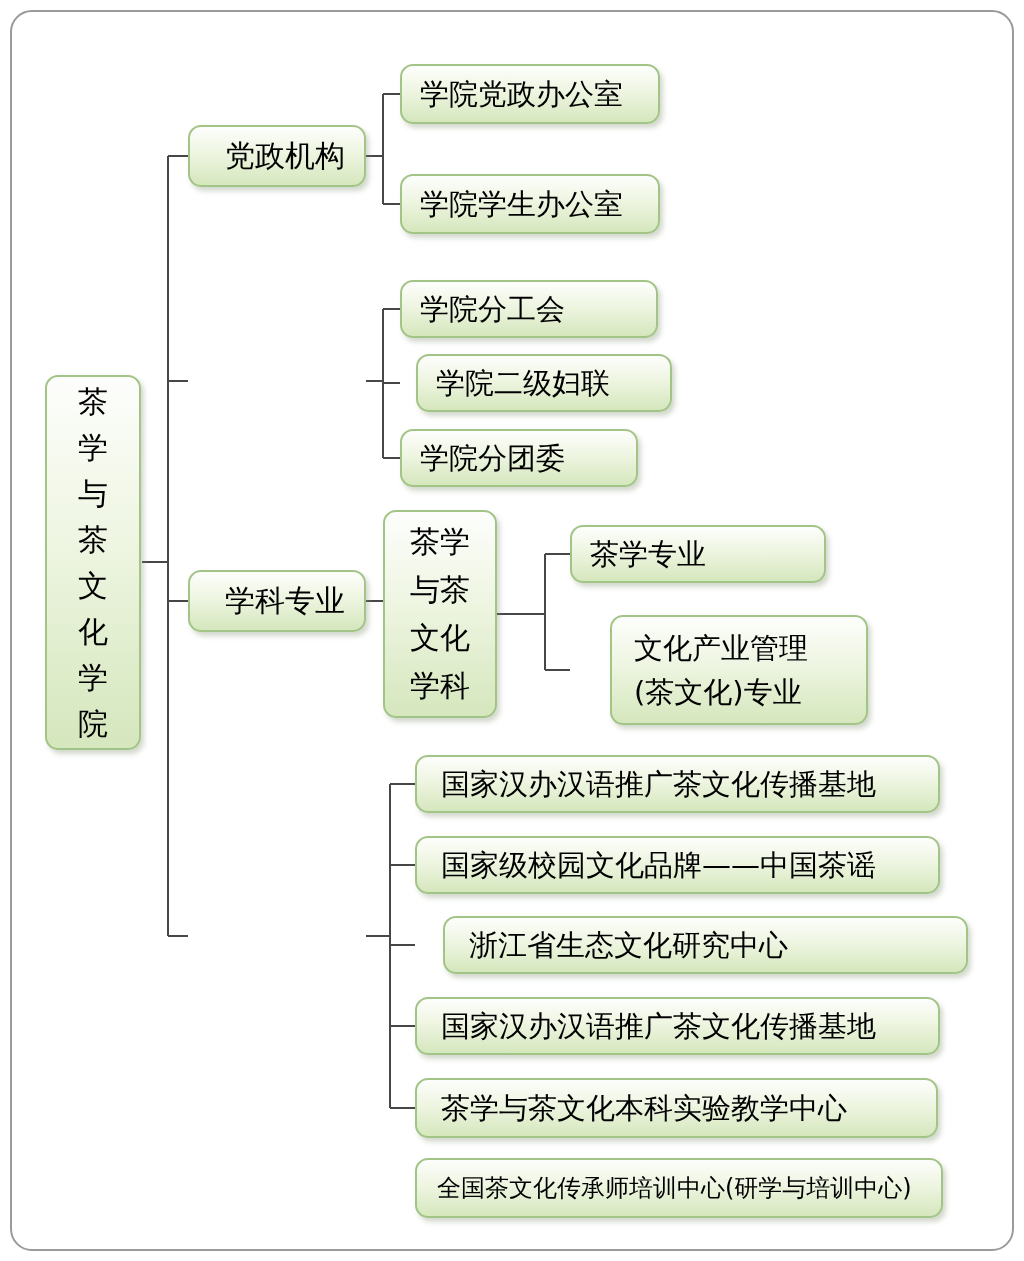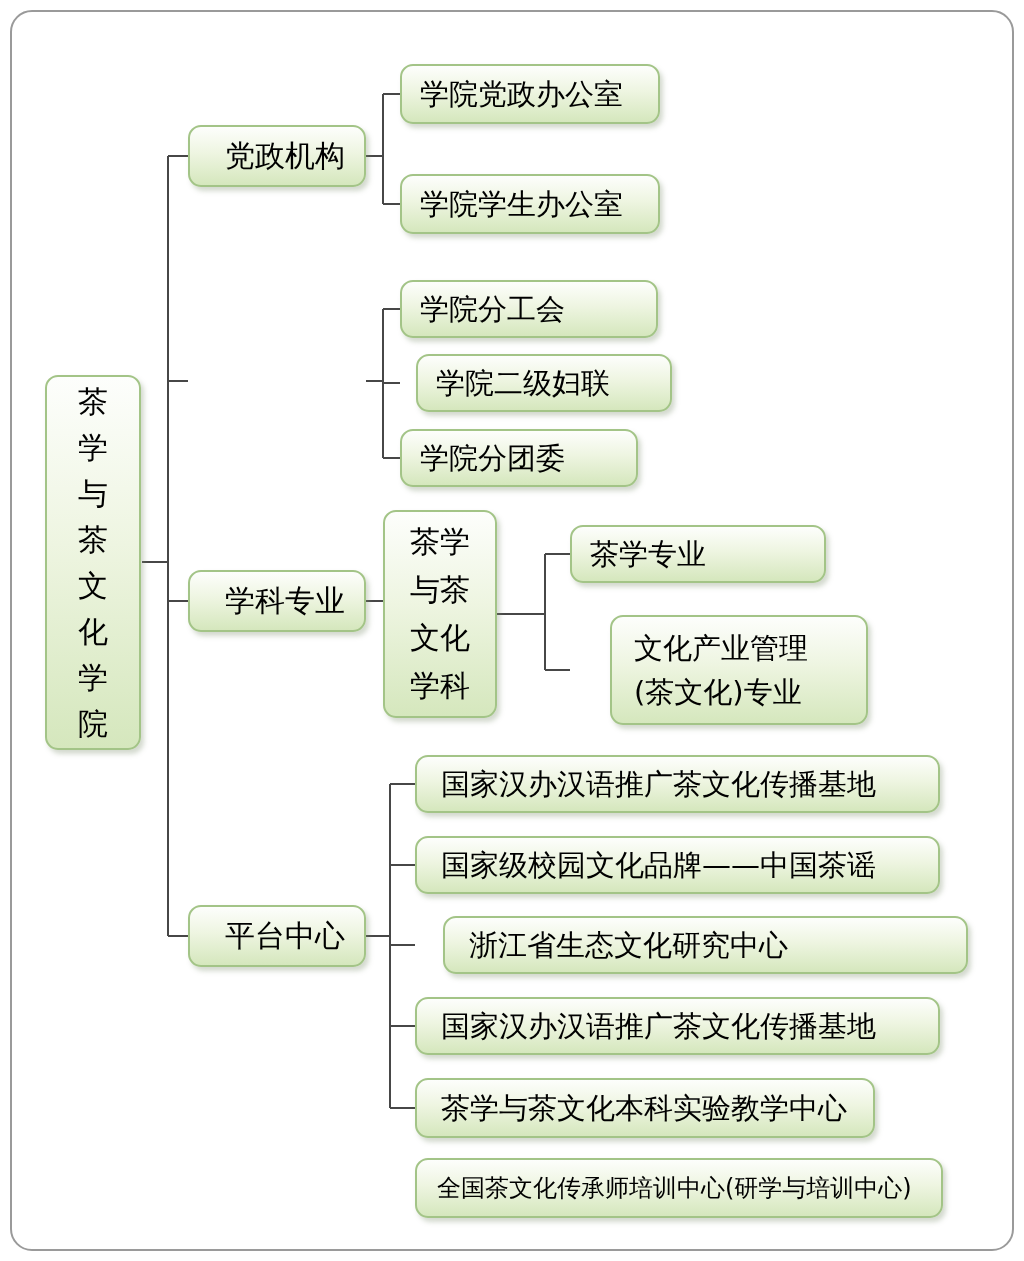--- a/index.html
+++ b/index.html
@@ -99,34 +99,33 @@
     <path d="M366 156 H383 M383 94 V204 M383 94 H400 M383 204 H400"></path>
     <path d="M366 381 H383 M383 309 V458 M383 309 H400 M383 383 H400 M383 458 H400"></path>
     <path d="M366 601 H383 M497 614 H545 M545 554 V670 M545 554 H570 M545 670 H570"></path>
     <path d="M366 936 H390 M390 784 V1108 M390 784 H415 M390 865 H415 M390 945 H415 M390 1026 H415 M390 1108 H415"></path>
   </svg>
 
   <div class="node root" style="left:45px; top:375px; width:96px; height:375px;">茶学与茶文化学院</div>
 
   <div class="node lvl2" style="left:188px; top:125px; width:178px; height:62px;">党政机构</div>
   <div class="node lvl2" style="left:188px; top:570px; width:178px; height:62px;">学科专业</div>
-  <div class="node lvl2" style="left:188px; top:905px; width:178px; height:62px;">平台中心</div>
 
   <div class="node align-left" style="left:400px; top:64px; width:260px; height:60px;">学院党政办公室</div>
   <div class="node align-left" style="left:400px; top:174px; width:260px; height:60px;">学院学生办公室</div>
 
   <div class="node align-left" style="left:400px; top:280px; width:258px; height:58px;">学院分工会</div>
   <div class="node align-left" style="left:416px; top:354px; width:256px; height:58px;">学院二级妇联</div>
   <div class="node align-left" style="left:400px; top:429px; width:238px; height:58px;">学院分团委</div>
 
   <div class="node subgroup" style="left:383px; top:510px; width:114px; height:208px;">茶学与茶文化学科</div>
   <div class="node align-left" style="left:570px; top:525px; width:256px; height:58px;">茶学专业</div>
   <div class="node wrap2" style="left:570px; top:615px; width:258px; height:110px;margin-left:40px;">文化产业管理(茶文化)专业</div>
 
   <div class="node wide" style="left:415px; top:755px; width:525px; height:58px;">国家汉办汉语推广茶文化传播基地</div>
   <div class="node wide" style="left:415px; top:836px; width:525px; height:58px;">国家级校园文化品牌——中国茶谣</div>
   <div class="node wide" style="left:415px; top:916px; width:525px; height:58px;margin-left:28px;">浙江省生态文化研究中心</div>
   <div class="node wide" style="left:415px; top:997px; width:525px; height:58px;">国家汉办汉语推广茶文化传播基地</div>
-  <div class="node wide" style="left:415px; top:1078px; width:460px; height:60px;">茶学与茶文化本科实验教学中心</div>
+  <div class="node wide" style="left:415px; top:1078px; width:523px; height:60px;">茶学与茶文化本科实验教学中心</div>
 
   <div class="node small" style="left:415px; top:1158px; width:528px; height:60px;">全国茶文化传承师培训中心(研学与培训中心)</div>
 
 </div>
 
 </body></html>

